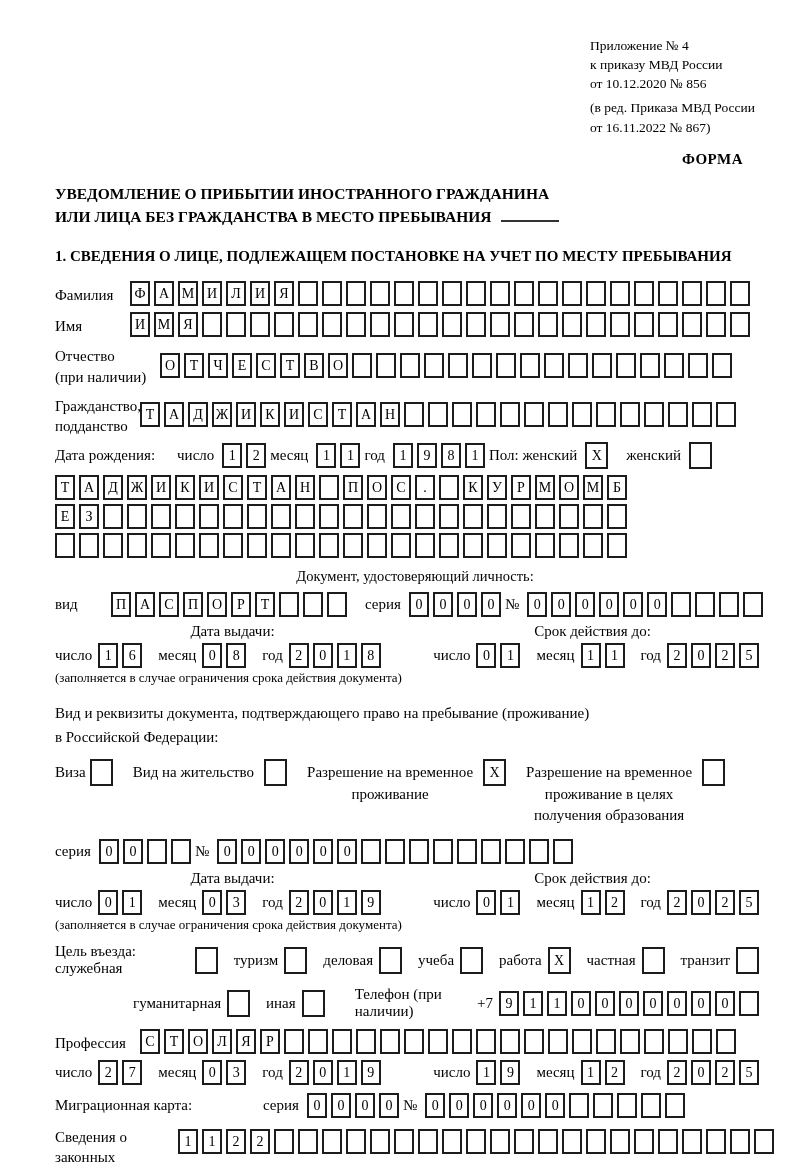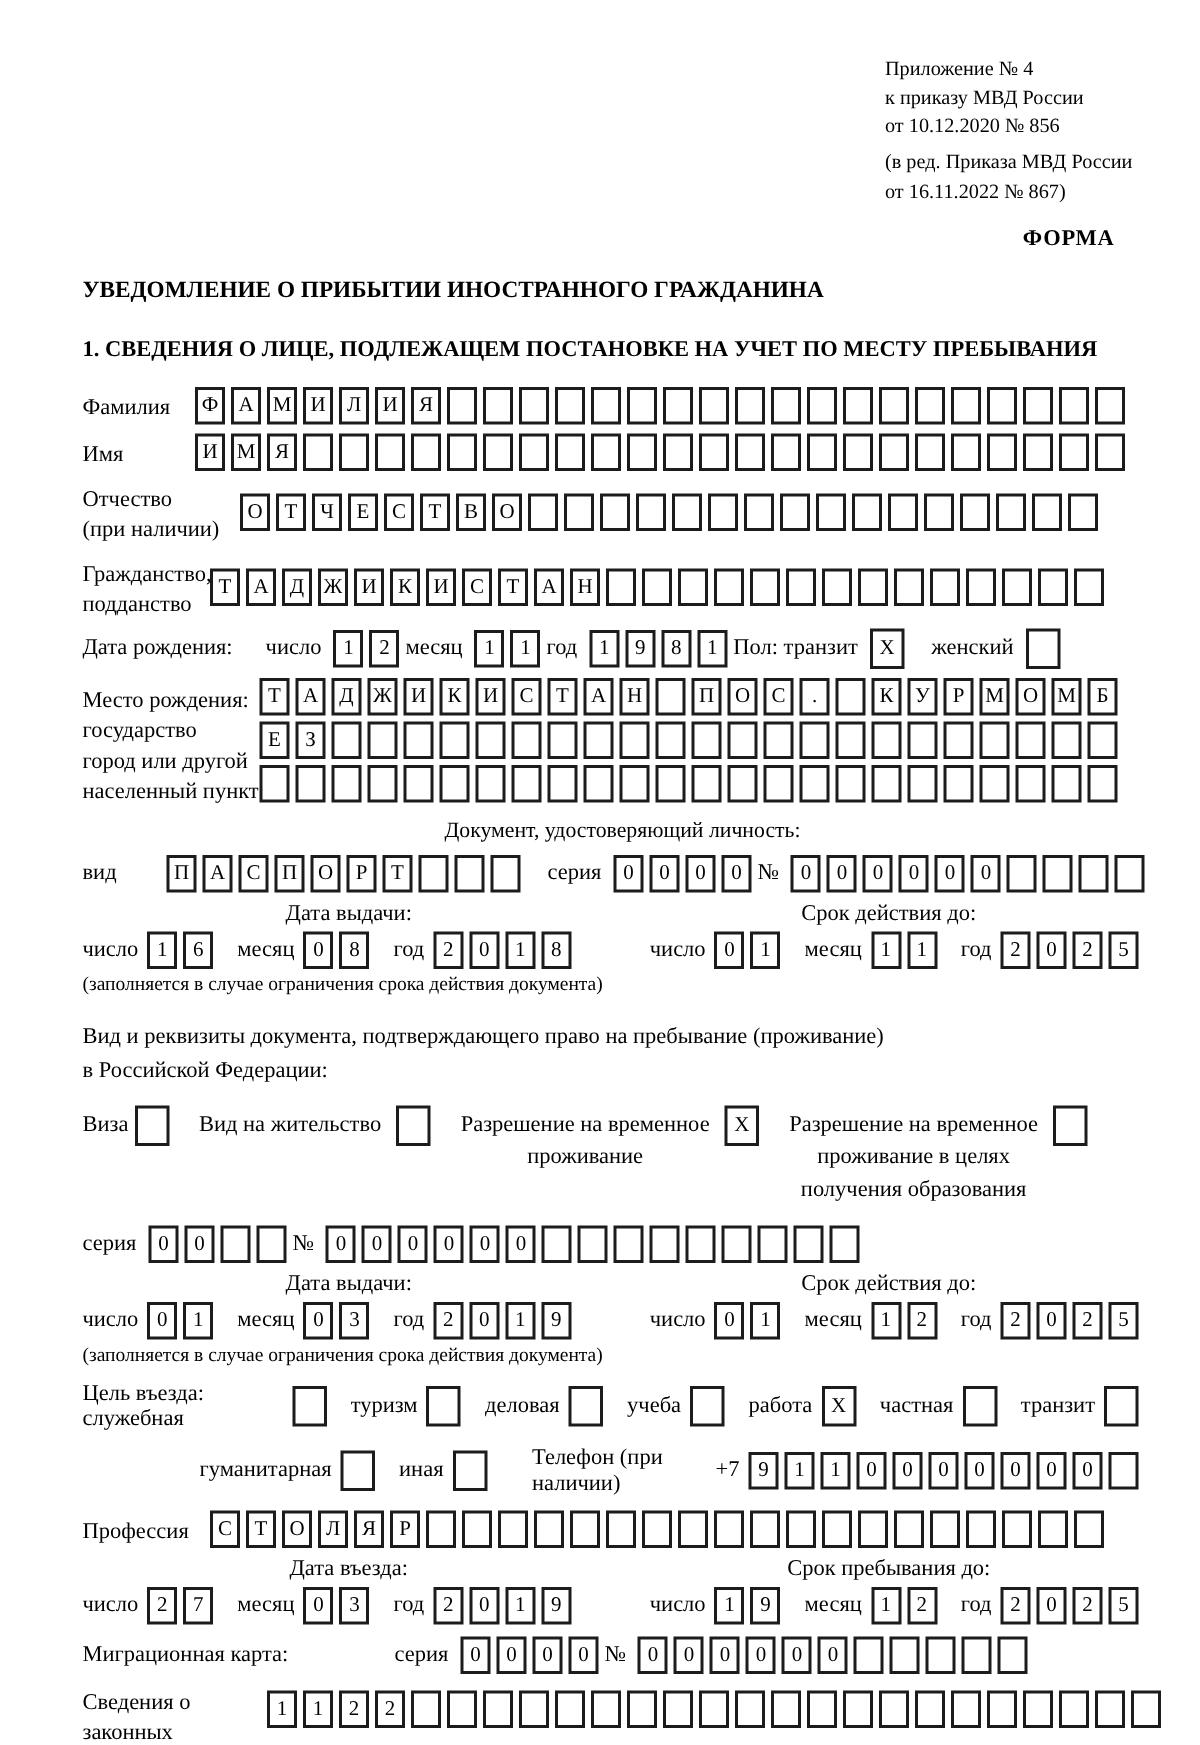--- a/index.html
+++ b/index.html
@@ -70,20 +70,23 @@
     <div>Приложение № 4</div>
     <div>к приказу МВД России</div>
     <div>от 10.12.2020 № 856</div>
     <div class="amend">(в ред. Приказа МВД России</div>
     <div>от 16.11.2022 № 867)</div>
   </div>
   <div class="forma">ФОРМА</div>
 
   <div class="title">
     <div>УВЕДОМЛЕНИЕ О ПРИБЫТИИ ИНОСТРАННОГО ГРАЖДАНИНА</div>
+    <div>
+      <span>ИЛИ ЛИЦА БЕЗ ГРАЖДАНСТВА В МЕСТО ПРЕБЫВАНИЯ</span><span class="tblank"></span>
+    </div>
   </div>
 
   <div class="sech">1. СВЕДЕНИЯ О ЛИЦЕ, ПОДЛЕЖАЩЕМ ПОСТАНОВКЕ НА УЧЕТ ПО МЕСТУ ПРЕБЫВАНИЯ</div>
 
   <div class="frow">
     <div class="lbl w75">Фамилия</div>
     <div class="cells">
         <span class="cell">Ф</span>
         <span class="cell">А</span>
         <span class="cell">М</span>
@@ -225,38 +228,32 @@
         <span class="cell">1</span>
         <span class="cell">1</span>
       </span>
     <span class="t">год</span>
     <span class="cells">
         <span class="cell">1</span>
         <span class="cell">9</span>
         <span class="cell">8</span>
         <span class="cell">1</span>
       </span>
-    <span class="t">Пол: транзит</span>
+    <span class="t">Пол: женский</span>
     <span class="cells cbx">
         <span class="cell">X</span>
       </span>
     <span class="gap"></span>
     <span class="t">женский</span>
     <span class="cells cbx">
         <span class="cell"></span>
       </span>
   </div>
 
   <div class="frow">
-    <div class="lbl w100" style="width:118px;">
-      <div>Место рождения:</div>
-      <div>государство</div>
-      <div>город или другой</div>
-      <div>населенный пункт</div>
-    </div>
     <div class="stack">
       <div class="cells">
           <span class="cell">Т</span>
           <span class="cell">А</span>
           <span class="cell">Д</span>
           <span class="cell">Ж</span>
           <span class="cell">И</span>
           <span class="cell">К</span>
           <span class="cell">И</span>
           <span class="cell">С</span>
@@ -611,24 +608,20 @@
         <span class="cell"></span>
         <span class="cell"></span>
         <span class="cell"></span>
         <span class="cell"></span>
         <span class="cell"></span>
         <span class="cell"></span>
         <span class="cell"></span>
       </div>
   </div>
 
-  <div class="dhdr">
-    <div class="lh">Дата въезда:</div>
-    <div class="rh">Срок пребывания до:</div>
-  </div>
   <div class="drow">
     <span class="dg" style="width:385px;">
       <span class="t">число</span>
       <span class="cells">
           <span class="cell">2</span>
           <span class="cell">7</span>
         </span>
       <span class="t">месяц</span>
       <span class="cells">
           <span class="cell">0</span>

